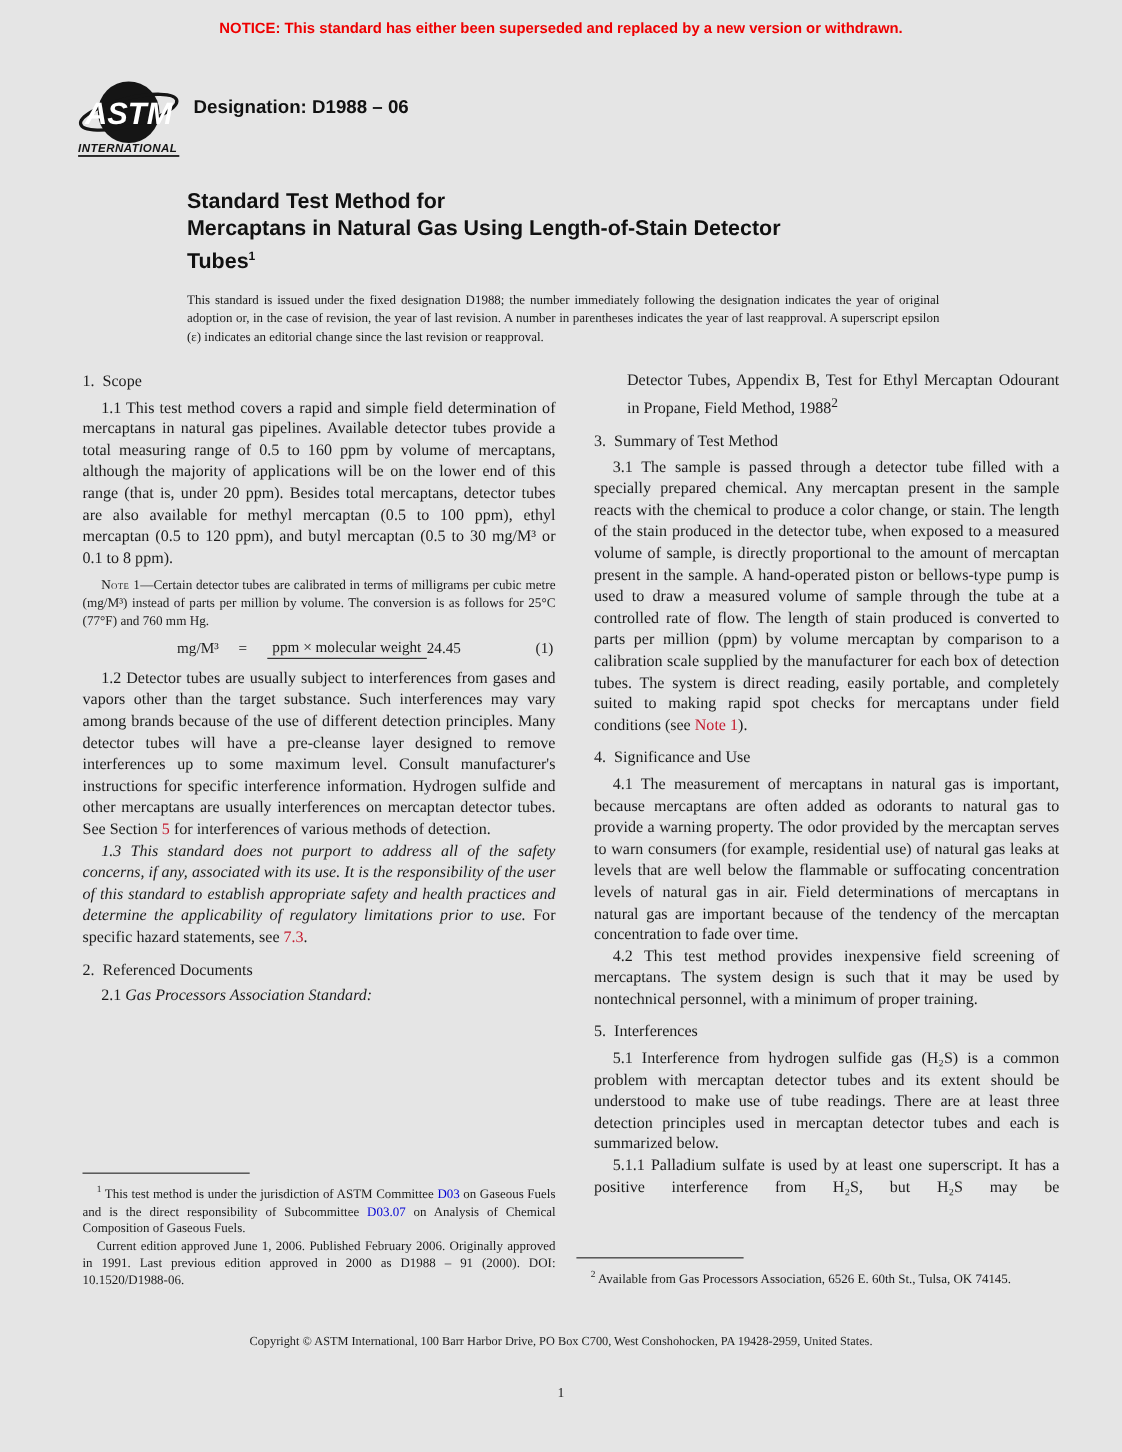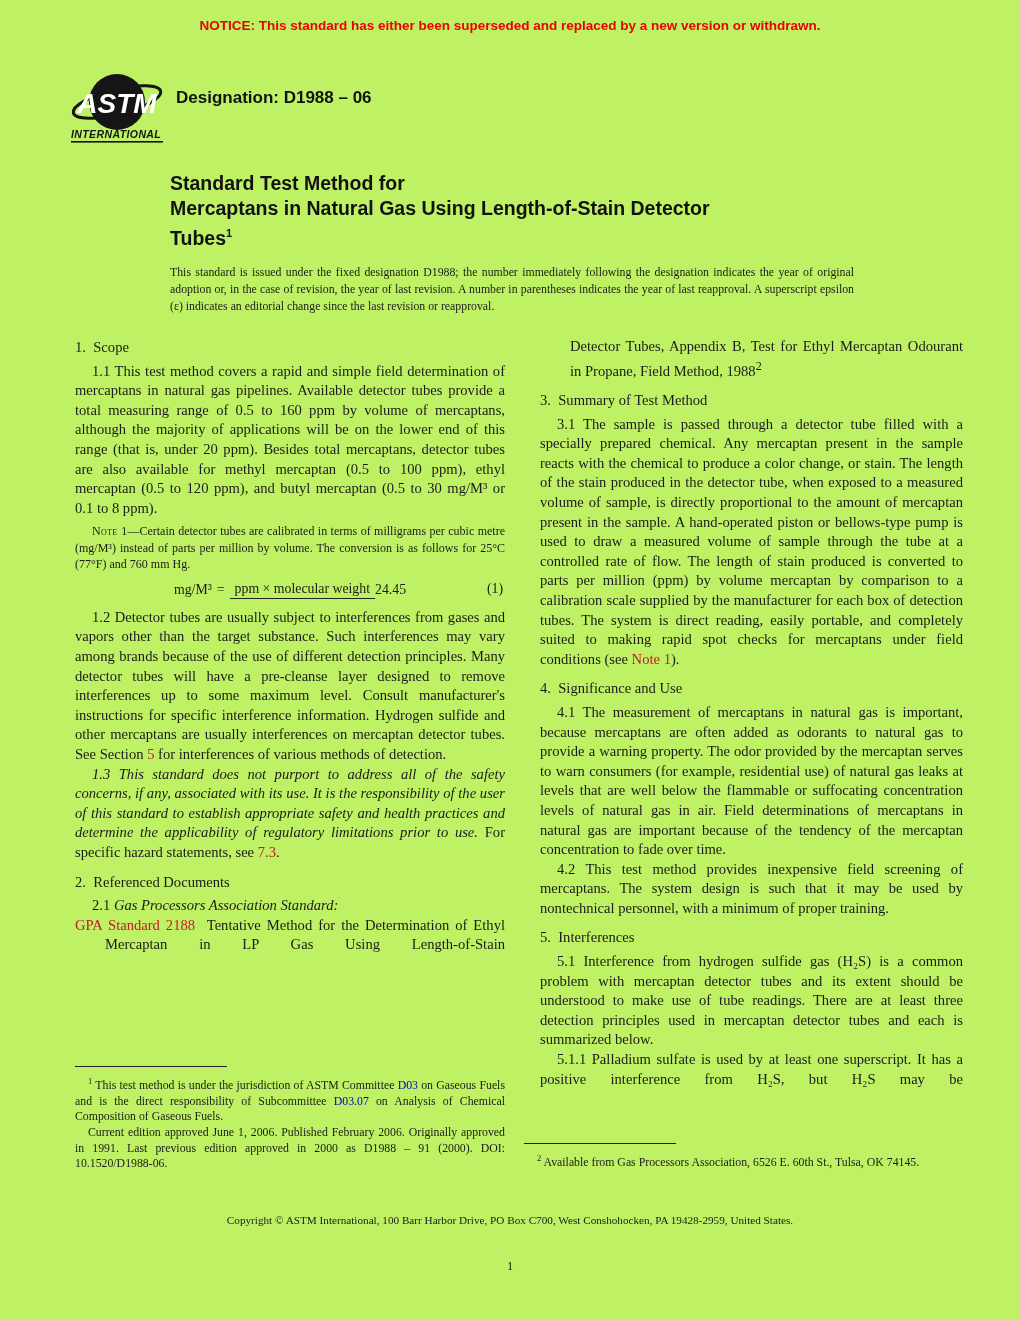--- a/index.html
+++ b/index.html
@@ -1,20 +1,20 @@
 <!DOCTYPE html>
 <html><head>
 <meta charset="utf-8">
 <style>
   html, body { margin: 0; padding: 0; background: #ffffff; }
   .page {
     position: relative;
     width: 1020px;
     height: 1320px;
-    background: #bef264;
+    background: #e5e5e5;
     font-family: "Liberation Serif", "DejaVu Serif", serif;
     color: #1b1b1b;
     overflow: hidden;
   }
   .notice {
     position: absolute; top: 17px; left: 0; width: 100%;
     text-align: center;
     font-family: "Liberation Sans", sans-serif;
     font-weight: bold; font-size: 13.5px; line-height: 1.33;
     color: #ee0000;
@@ -48,21 +48,21 @@
   h3.first { margin-top: 1px; }
   p.body { margin: 0; text-indent: 17px; }
   p.note {
     margin: 5px 0 3px 0; font-size: 12px; line-height: 16.4px; text-indent: 17px;
   }
   .sc { font-variant: small-caps; letter-spacing: 0.3px; }
   .eqrow {
     position: relative; display: flex; align-items: center; justify-content: center;
     margin: 7px 0 9px 0; font-size: 13.8px; line-height: 1.25;
   }
-  .eqmain { display: inline-flex; align-items: center; gap: 5px; }
+  .eqmain { display: inline-flex; align-items: center; gap: 18px; }
   .frac { display: inline-flex; flex-direction: row; text-align: center; }
   .frac .num { padding: 0 5px 1px 5px; border-bottom: 1.4px solid #222; }
   .frac .den { padding-top: 1px; }
   .eqnum { position: absolute; right: 2px; top: 50%; transform: translateY(-50%); }
   .italic { font-style: italic; }
   .red-link { color: #c41a2e; text-decoration: none; cursor: pointer; }
   .blue-link { color: #0000d4; text-decoration: none; cursor: pointer; }
   p.hang { margin: 0; padding-left: 30px; text-indent: -30px; }
   p.block-indent { margin: 0; padding-left: 30px; text-indent: 0; }
   .stretch-last { text-align-last: justify; }
@@ -122,21 +122,20 @@
           <span class="num">ppm ×  molecular weight</span>
           <span class="den">24.45</span>
         </span>
       </span>
       <span class="eqnum">(1)</span>
     </div>
     <p class="body"><span>1.2 Detector tubes are usually subject to interferences from gases and vapors other than the target substance. Such interferences may vary among brands because of the use of different detection principles. Many detector tubes will have a pre-cleanse layer designed to remove interferences up to some maximum level. Consult manufacturer's instructions for specific interference information. Hydrogen sulfide and other mercaptans are usually interferences on mercaptan detector tubes. See Section </span><a class="red-link">5</a><span> for interferences of various methods of detection.</span></p>
     <p class="body"><span class="italic">1.3 This standard does not purport to address all of the safety concerns, if any, associated with its use. It is the responsibility of the user of this standard to establish appropriate safety and health practices and determine the applicability of regulatory limitations prior to use.</span><span> For specific hazard statements, see </span><a class="red-link">7.3</a><span>.</span></p>
     <h3 class="sect">2.&nbsp;&nbsp;Referenced Documents</h3>
     <p class="body"><span>2.1 </span><span class="italic">Gas Processors Association Standard:</span></p>
-    <p class="hang stretch-last"><a class="red-link">GPA Standard 2188</a><span>&nbsp; Tentative Method for the Determination of Ethyl Mercaptan in LP Gas Using Length-of-Stain</span></p>
   </div>
 
   <div class="col col-right">
     <p class="block-indent"><span>Detector Tubes, Appendix B, Test for Ethyl Mercaptan Odourant in Propane, Field Method, 1988</span><sup>2</sup></p>
     <h3 class="sect">3.&nbsp;&nbsp;Summary of Test Method</h3>
     <p class="body"><span>3.1 The sample is passed through a detector tube filled with a specially prepared chemical. Any mercaptan present in the sample reacts with the chemical to produce a color change, or stain. The length of the stain produced in the detector tube, when exposed to a measured volume of sample, is directly proportional to the amount of mercaptan present in the sample. A hand-operated piston or bellows-type pump is used to draw a measured volume of sample through the tube at a controlled rate of flow. The length of stain produced is converted to parts per million (ppm) by volume mercaptan by comparison to a calibration scale supplied by the manufacturer for each box of detection tubes. The system is direct reading, easily portable, and completely suited to making rapid spot checks for mercaptans under field conditions (see </span><a class="red-link">Note 1</a><span>).</span></p>
     <h3 class="sect">4.&nbsp;&nbsp;Significance and Use</h3>
     <p class="body">4.1 The measurement of mercaptans in natural gas is important, because mercaptans are often added as odorants to natural gas to provide a warning property. The odor provided by the mercaptan serves to warn consumers (for example, residential use) of natural gas leaks at levels that are well below the flammable or suffocating concentration levels of natural gas in air. Field determinations of mercaptans in natural gas are important because of the tendency of the mercaptan concentration to fade over time.</p>
     <p class="body">4.2 This test method provides inexpensive field screening of mercaptans. The system design is such that it may be used by nontechnical personnel, with a minimum of proper training.</p>
     <h3 class="sect">5.&nbsp;&nbsp;Interferences</h3>

